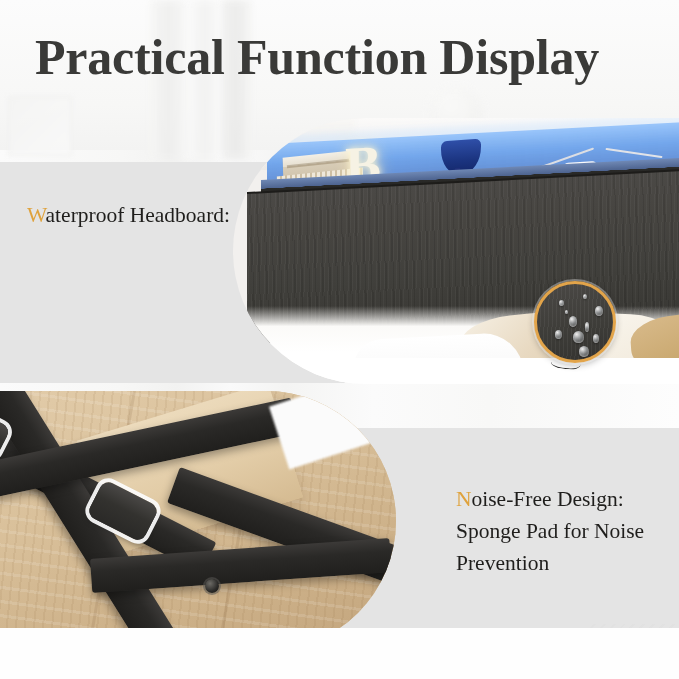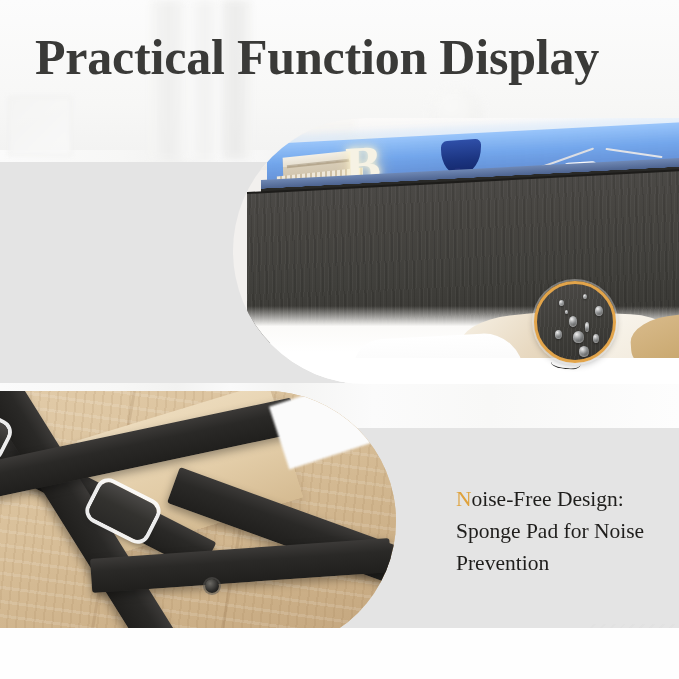--- a/index.html
+++ b/index.html
@@ -264,20 +264,21 @@
           <span class="drop d7"></span>
           <span class="drop d8"></span>
           <span class="drop d9"></span>
           <span class="drop d10"></span>
         </div>
       </div>
     </div>
   </div>
 
   <div class="text-top">
+    <div><span class="cap">W</span><span>aterproof Headboard:</span></div>
   </div>
 
   <div class="bottom-block">
     <div class="panel-bot"></div>
 
     <div class="photo-bot">
       <div class="pb-wood"></div>
       <div class="pb-plank pk1"></div>
       <div class="pb-plank pk2"></div>
       <div class="pb-plank pk3"></div>

